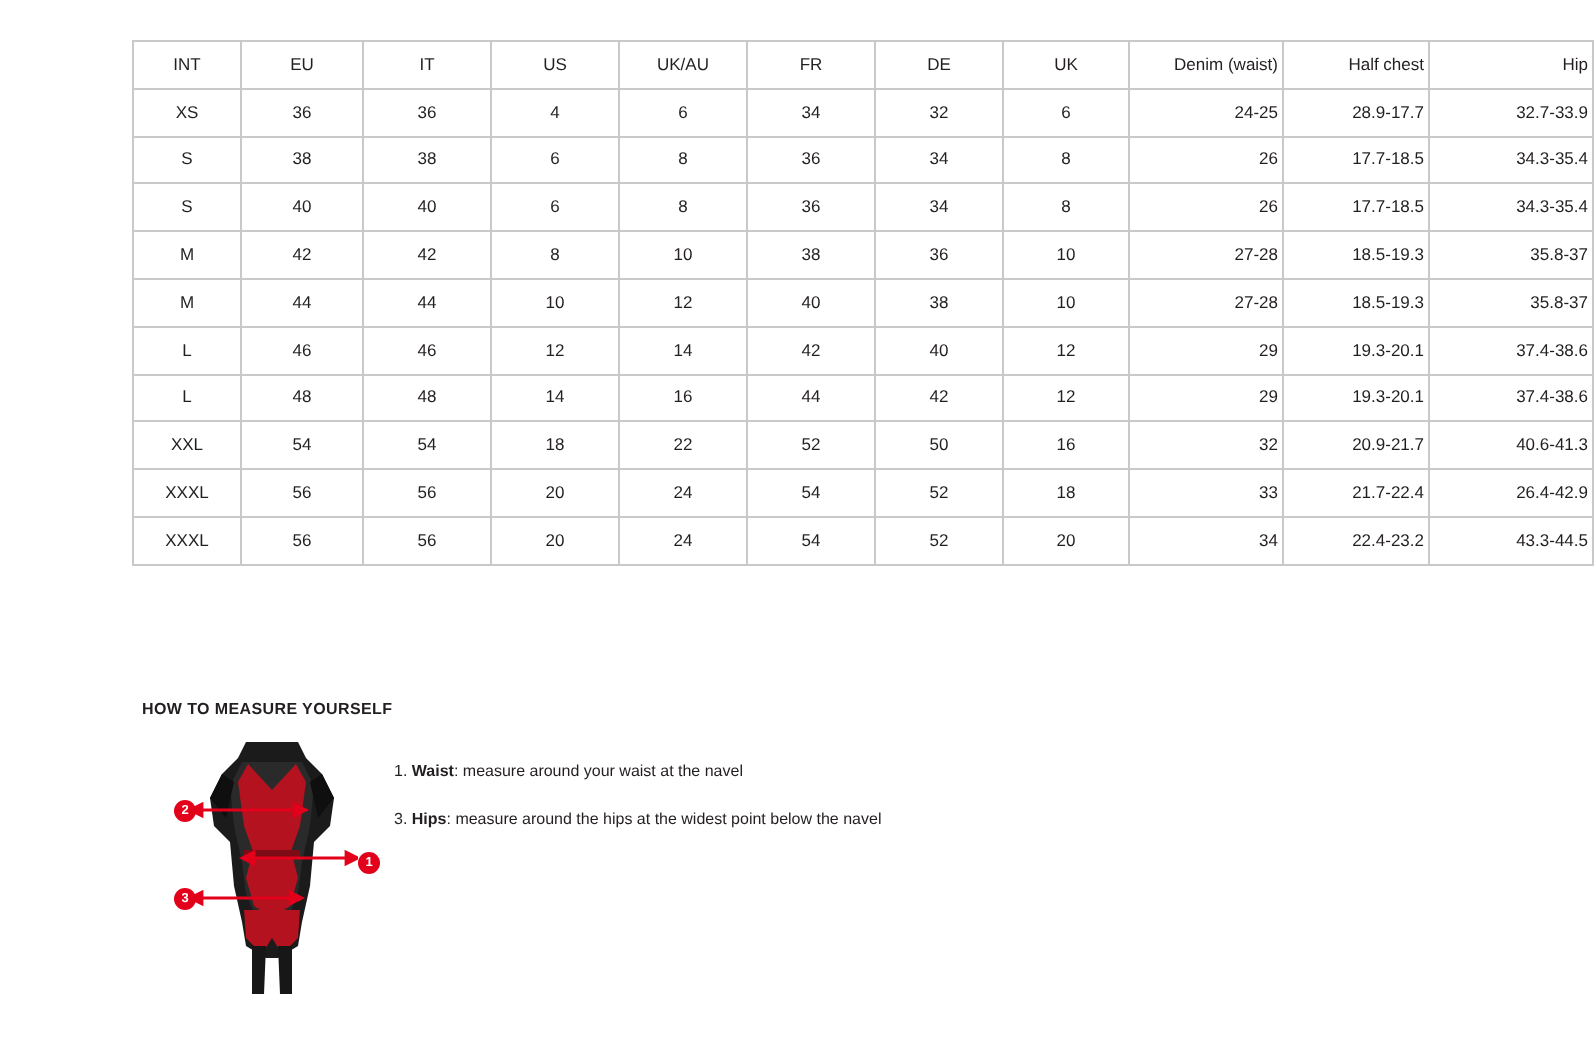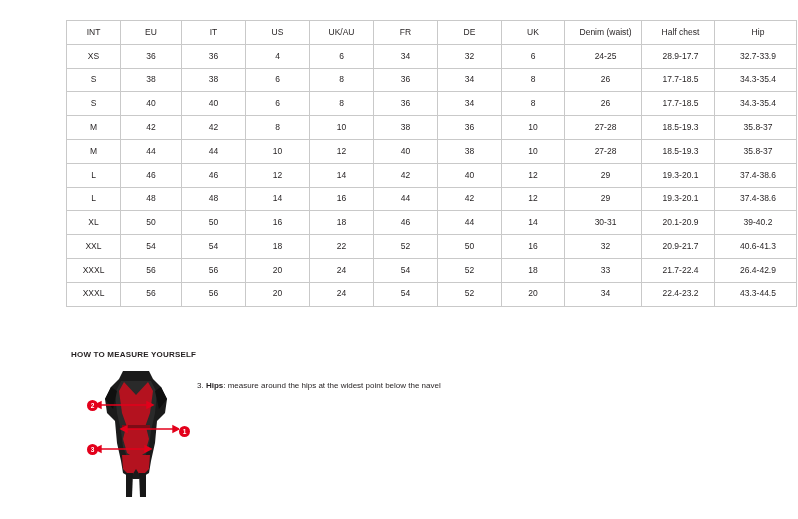--- a/index.html
+++ b/index.html
@@ -43,21 +43,21 @@
     color: #231f20;
     line-height: 1.1;
   }
   table.size-table th {
     font-size: 8.5px;
     font-weight: normal;
   }
   
   table.size-table td.left,
   table.size-table th.left {
-    text-align: center;
+    text-align: right;
     padding-left: 7px;
   }
   col.c-int     { width: 54px; }
   col.c-eu      { width: 61px; }
   col.c-it      { width: 64px; }
   col.c-us      { width: 64px; }
   col.c-ukau    { width: 64px; }
   col.c-fr      { width: 64px; }
   col.c-de      { width: 64px; }
   col.c-uk      { width: 63px; }
@@ -245,33 +245,20 @@
           <td>14</td>
           <td>16</td>
           <td>44</td>
           <td>42</td>
           <td>12</td>
           <td class="left">29</td>
           <td class="left">19.3-20.1</td>
           <td class="left">37.4-38.6</td>
         </tr>
         <tr>
-          <td>XL</td>
-          <td>50</td>
-          <td>50</td>
-          <td>16</td>
-          <td>18</td>
-          <td>46</td>
-          <td>44</td>
-          <td>14</td>
-          <td class="left">30-31</td>
-          <td class="left">20.1-20.9</td>
-          <td class="left">39-40.2</td>
-        </tr>
-        <tr>
           <td>XXL</td>
           <td>54</td>
           <td>54</td>
           <td>18</td>
           <td>22</td>
           <td>52</td>
           <td>50</td>
           <td>16</td>
           <td class="left">32</td>
           <td class="left">20.9-21.7</td>
@@ -353,20 +340,24 @@
           </svg>
 
           <div class="badge badge-1">1</div>
           <div class="badge badge-2">2</div>
           <div class="badge badge-3">3</div>
         </div>
       </div>
 
       <div class="notes-col">
         <div class="note">
+          <span>1.</span>
+          <b>Waist</b><span>: measure around your waist at the navel</span>
+        </div>
+        <div class="note">
           <span>3.</span>
           <b>Hips</b><span>: measure around the hips at the widest point below the navel</span>
         </div>
       </div>
 
     </div>
   </div>
 
 </div>
 

